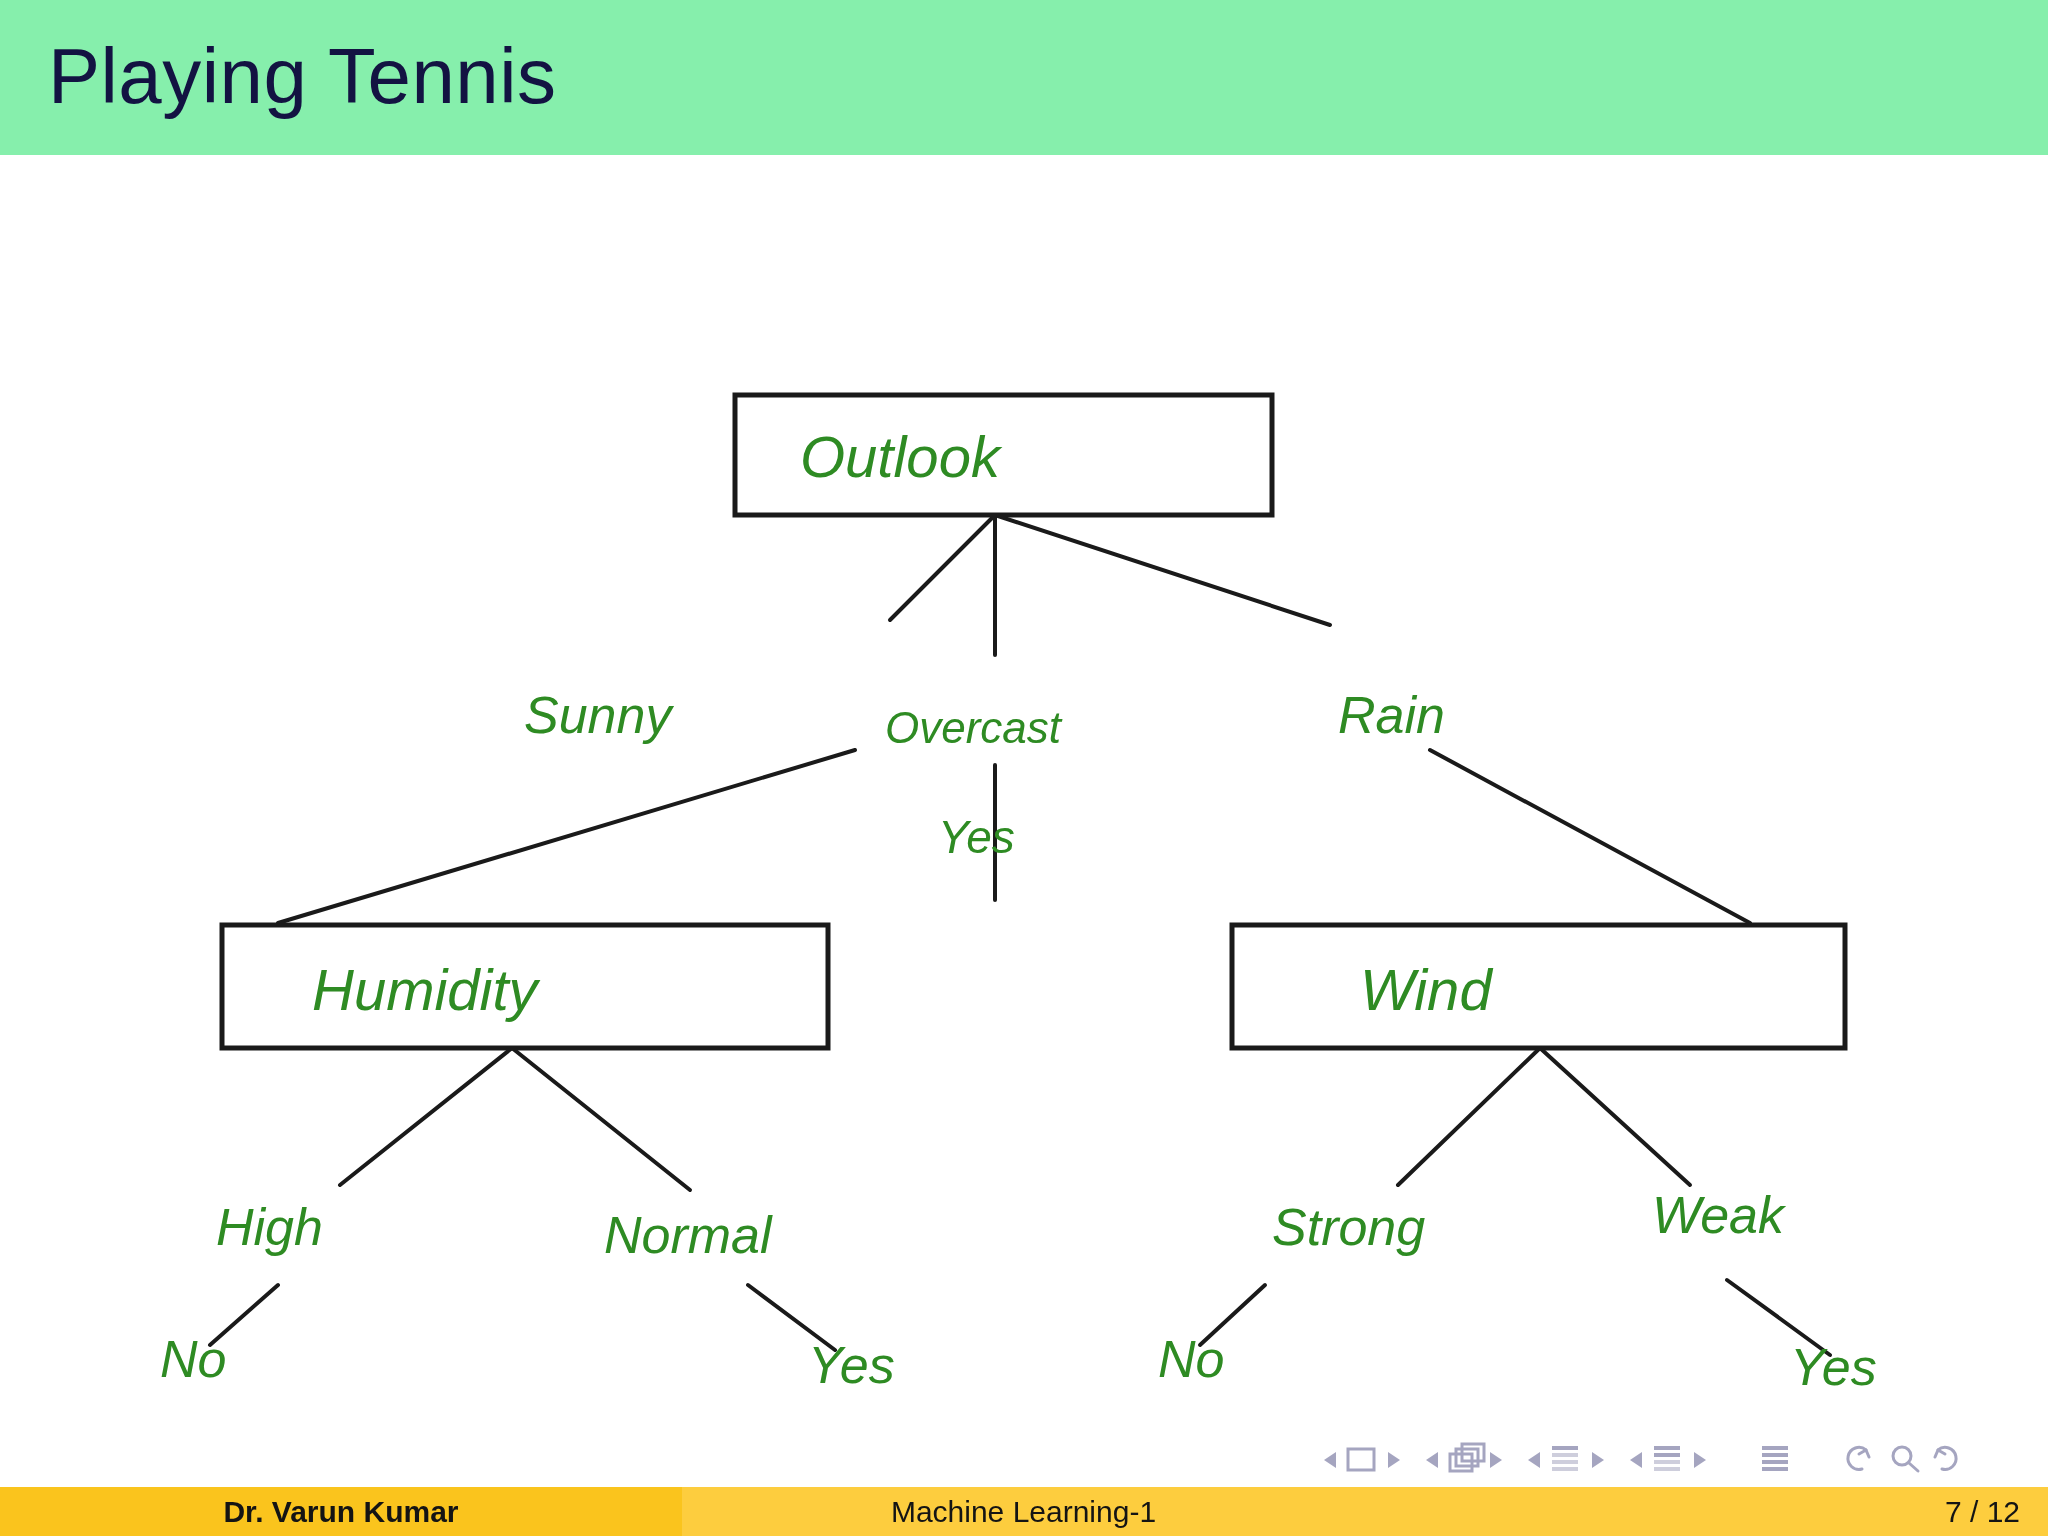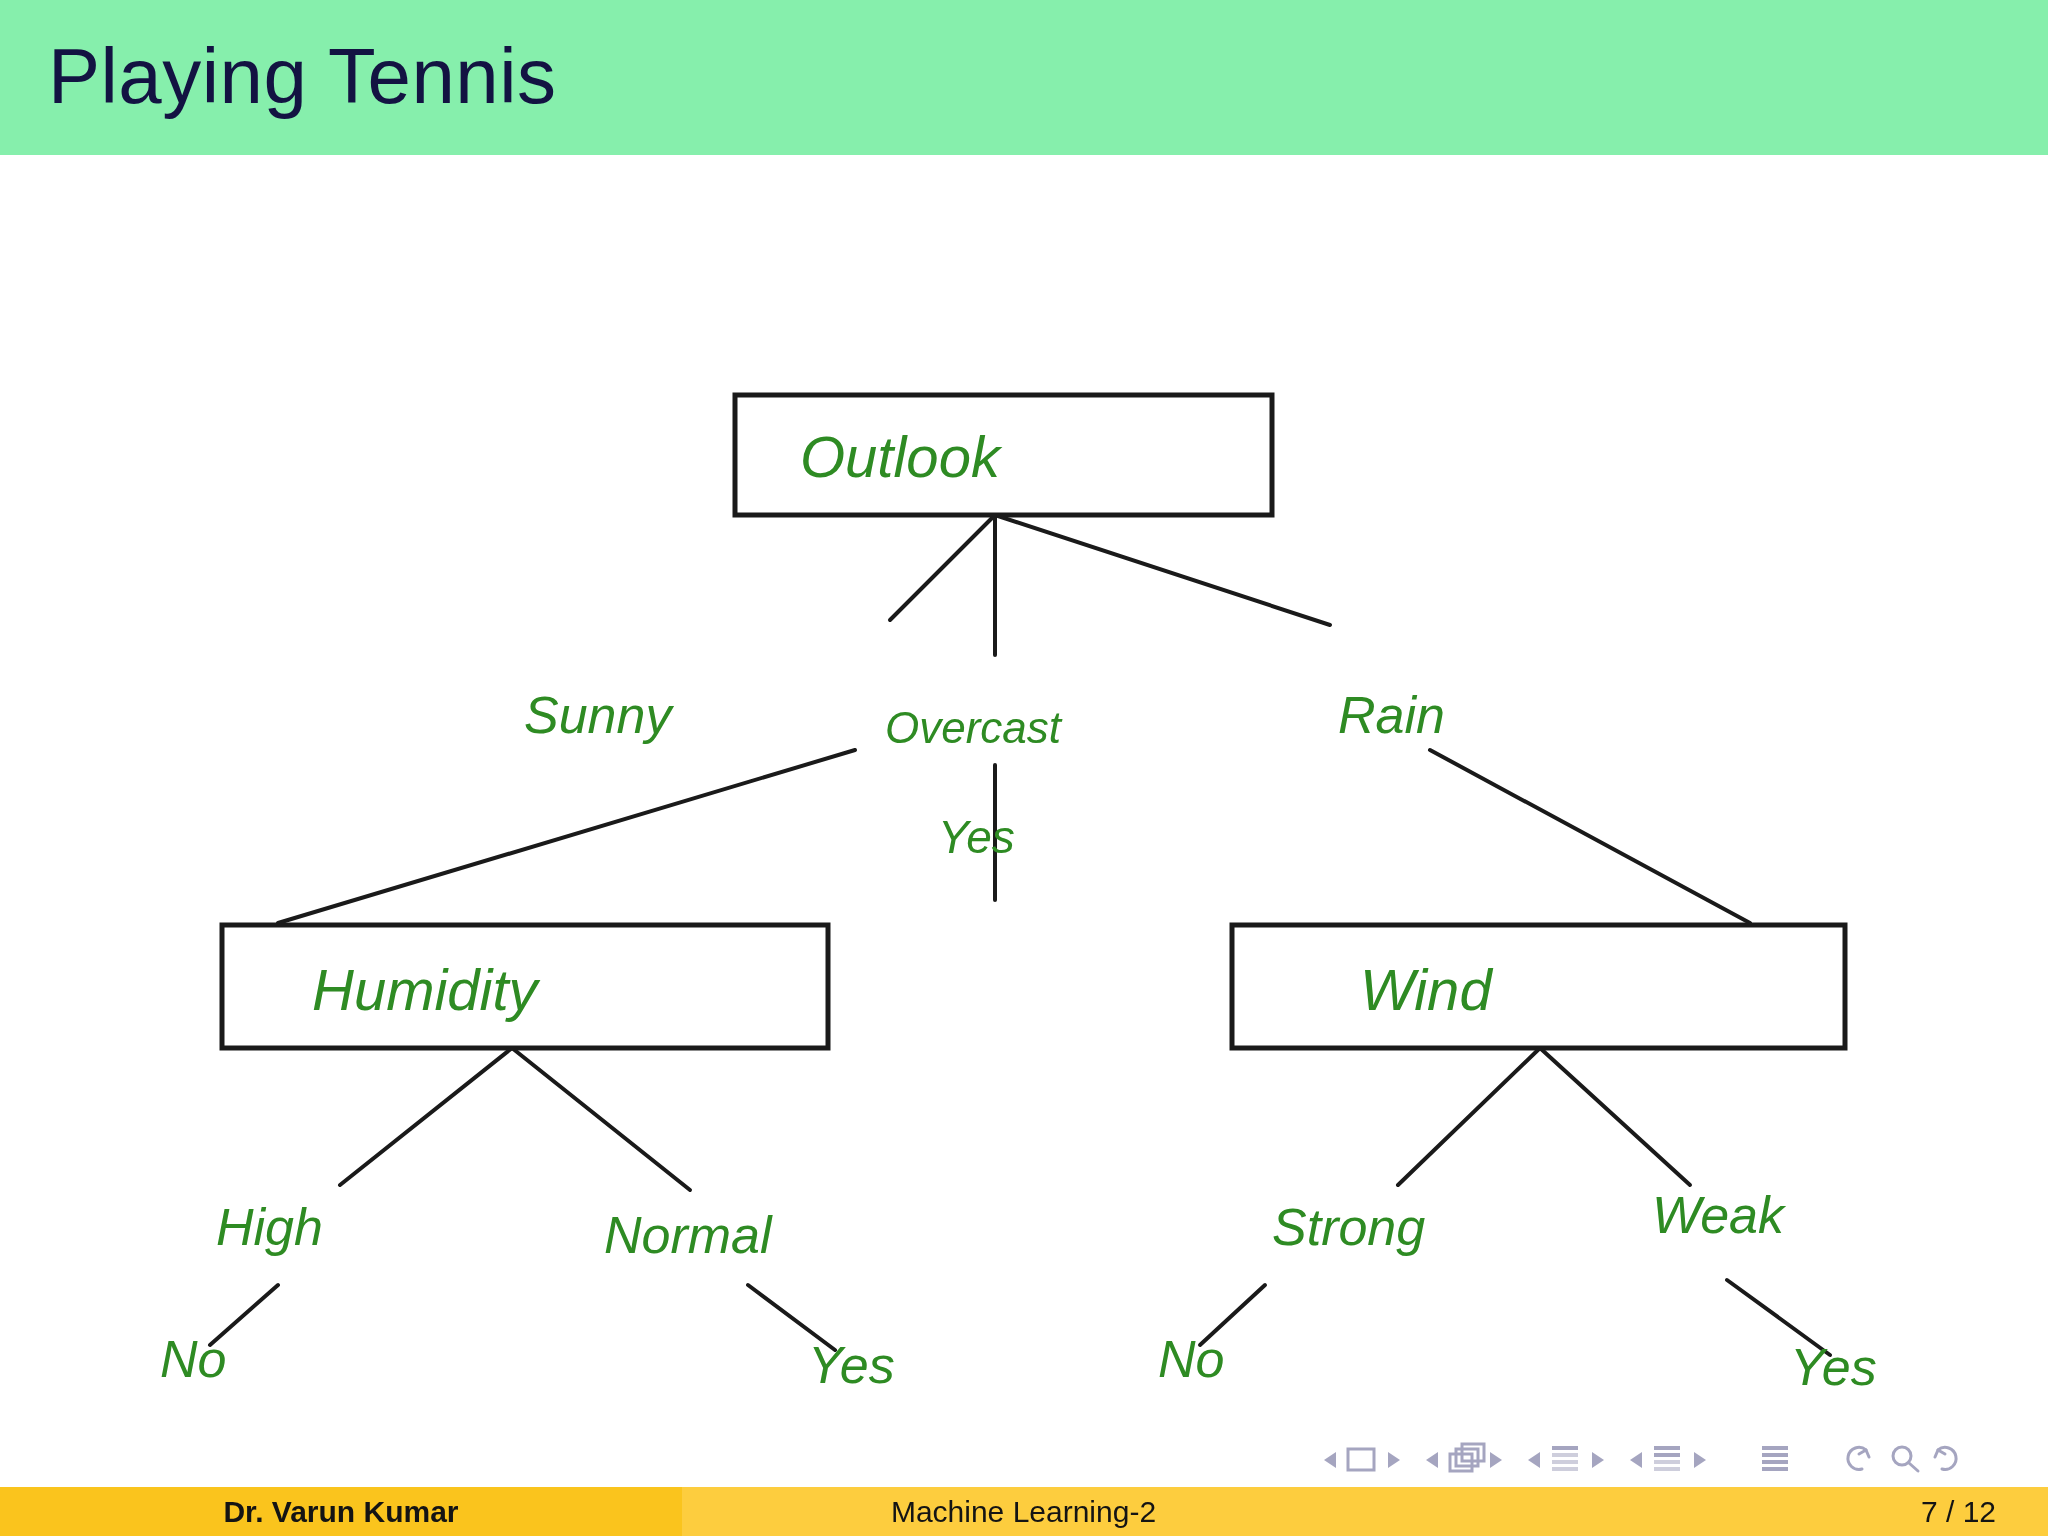--- a/index.html
+++ b/index.html
@@ -86,21 +86,21 @@
   #footer-title {
     left: 682px;
     width: 683px;
     background: #fdcd3e;
   }
   #footer-page {
     left: 1365px;
     width: 683px;
     background: #fdcd3e;
     justify-content: flex-end;
-    padding-right: 52px;
+    padding-right: 28px;
     box-sizing: border-box;
   }
 
   
   #nav-bar {
     position: absolute;
     left: 1310px;
     top: 1436px;
     width: 700px;
     height: 48px;
@@ -227,17 +227,17 @@
           <line x1="599" y1="27" x2="608" y2="35"></line>
           <path d="M 628 14 A 11 11 0 1 1 632 33"></path>
           <path d="M 628 14 L 635 18 M 628 14 L 625 21"></path>
         </g>
       </g>
     </svg>
   </div>
 
   <div id="footer-bar">
     <div class="footer-sec" id="footer-author">Dr. Varun Kumar</div>
-    <div class="footer-sec" id="footer-title">Machine Learning-2</div>
+    <div class="footer-sec" id="footer-title">Machine Learning-1</div>
     <div class="footer-sec" id="footer-page">7 / 12</div>
   </div>
 
 </div>
 
 </body></html>

